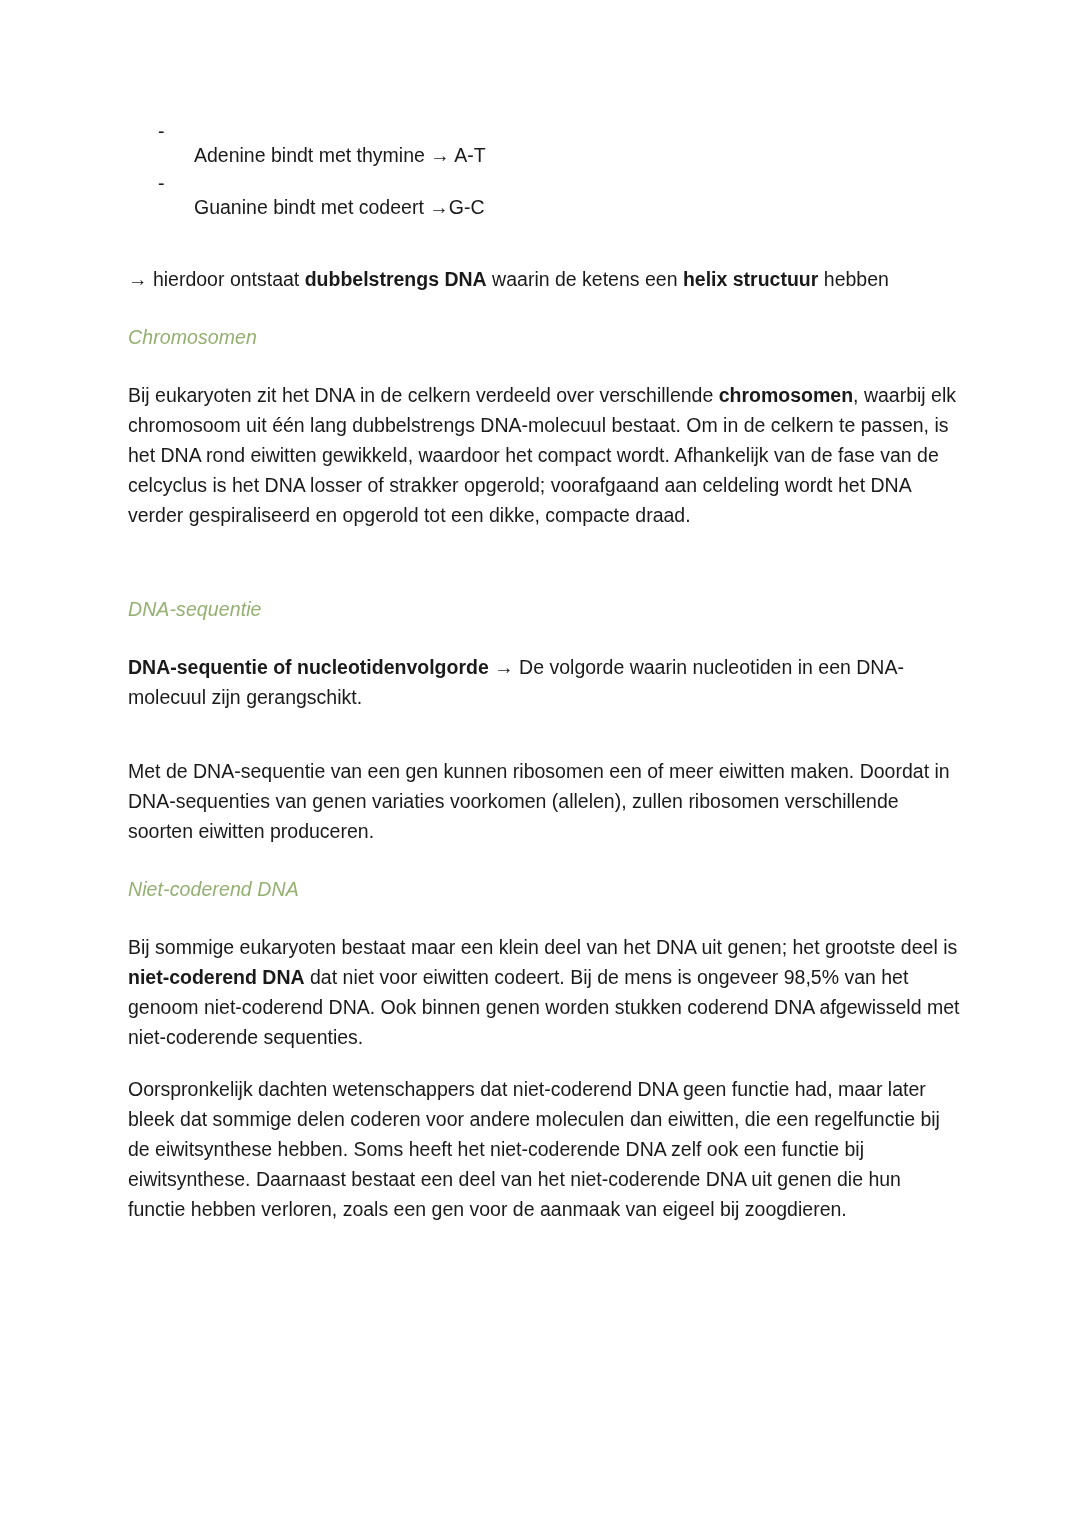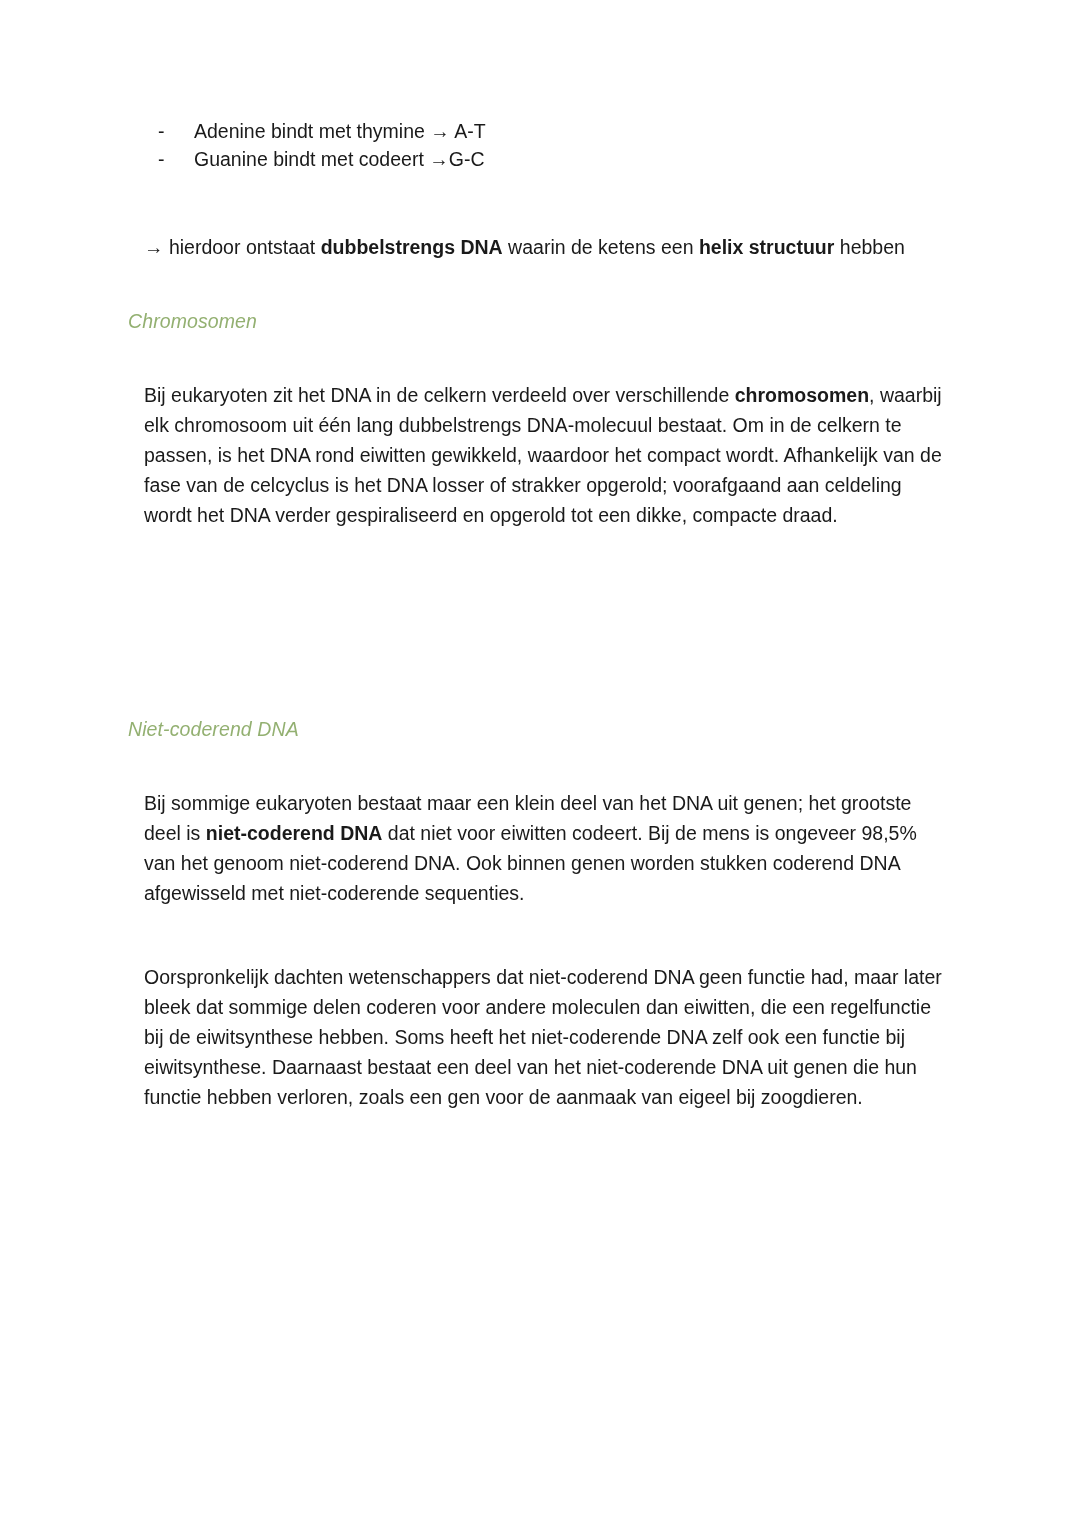--- a/index.html
+++ b/index.html
@@ -41,28 +41,29 @@
     margin: 0 0 2px 0;
   }
   .bullet-dash {
     width: 36px;
     flex: 0 0 36px;
     margin-left: 30px;
     color: #1a1a1a;
   }
   .bullet-text {
     flex: 1 1 auto;
+    margin-top: 24px;
   }
 
   
   p.para {
     font-size: 19.5px;
     line-height: 30px;
     color: #1a1a1a;
-    margin: 16px;
+    margin: 0;
     text-align: left;
   }
   .spacer-lg { height: 42px; }
   .spacer-md { height: 30px; }
   .spacer-sm { height: 22px; }
   .spacer-xxl { height: 66px; }
 
   
   h2.section-heading {
     font-size: 19.5px;
@@ -100,29 +101,32 @@
     <div class="spacer-md"></div>
 
     <h2 class="section-heading">Chromosomen</h2>
 
     <div class="spacer-md"></div>
 
     <p class="para"><span>Bij eukaryoten zit het DNA in de celkern verdeeld over verschillende </span><b>chromosomen</b><span>, waarbij elk chromosoom uit één lang dubbelstrengs DNA-molecuul bestaat. Om in de celkern te passen, is het DNA rond eiwitten gewikkeld, waardoor het compact wordt. Afhankelijk van de fase van de celcyclus is het DNA losser of strakker opgerold; voorafgaand aan celdeling wordt het DNA verder gespiraliseerd en opgerold tot een dikke, compacte draad.</span></p>
 
     <div class="spacer-xxl"></div>
 
+    <h2 class="section-heading">DNA-sequentie</h2>
 
     <div class="spacer-md"></div>
 
+    <p class="para"><b>DNA-sequentie of nucleotidenvolgorde</b><span> → De volgorde waarin nucleotiden in een DNA-molecuul zijn gerangschikt.</span></p>
 
     <div class="spacer-sm"></div>
 
 
     <div class="spacer-sm"></div>
 
+    <p class="para">Met de DNA-sequentie van een gen kunnen ribosomen een of meer eiwitten maken. Doordat in DNA-sequenties van genen variaties voorkomen (allelen), zullen ribosomen verschillende soorten eiwitten produceren.</p>
 
     <div class="spacer-md"></div>
 
     <h2 class="section-heading">Niet-coderend DNA</h2>
 
     <div class="spacer-md"></div>
 
     <p class="para"><span>Bij sommige eukaryoten bestaat maar een klein deel van het DNA uit genen; het grootste deel is </span><b>niet-coderend DNA</b><span> dat niet voor eiwitten codeert. Bij de mens is ongeveer 98,5% van het genoom niet-coderend DNA. Ook binnen genen worden stukken coderend DNA afgewisseld met niet-coderende sequenties.</span></p>
 
     <div class="spacer-sm"></div>

